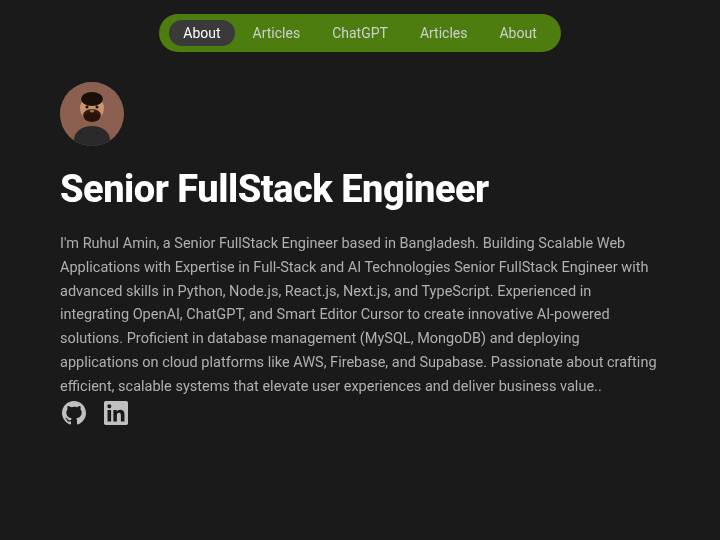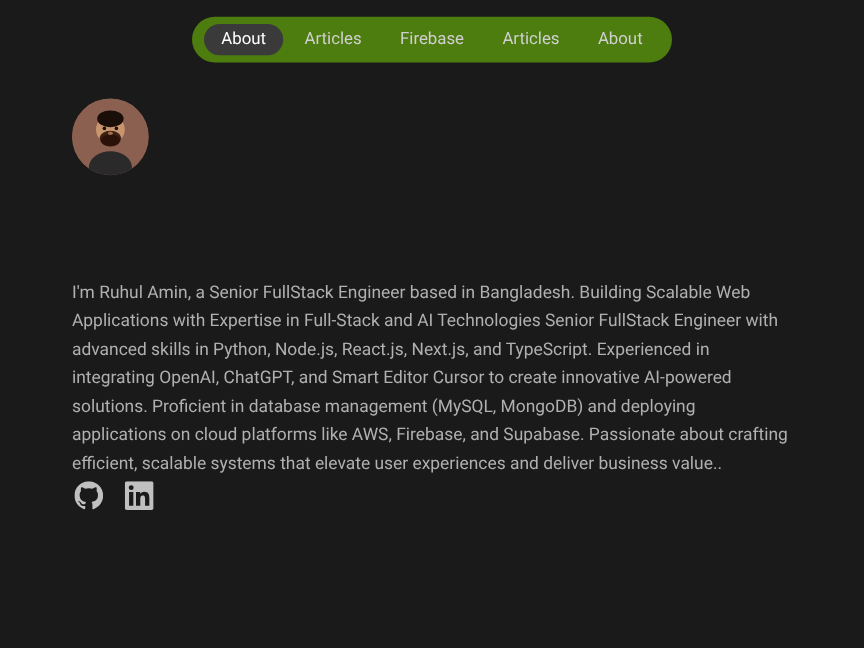--- a/index.html
+++ b/index.html
@@ -118,21 +118,21 @@
       fill: #c0c0c0;
     }
   </style>
 </head>
 <body>
 
 <nav>
   <div class="nav-pill">
     <a class="nav-item active">About</a>
     <a class="nav-item">Articles</a>
-    <a class="nav-item">Firebase</a>
+    <a class="nav-item">ChatGPT</a>
     <a class="nav-item">Articles</a>
     <a class="nav-item">About</a>
   </div>
 </nav>
 
 <main class="main">
 
   <div class="avatar-container">
     <div class="avatar">
       <svg viewBox="0 0 64 64" xmlns="http://www.w3.org/2000/svg">
@@ -151,21 +151,21 @@
 
         <circle cx="27" cy="25" r="1.5" fill="#1a0e08"></circle>
         <circle cx="37" cy="25" r="1.5" fill="#1a0e08"></circle>
 
         <ellipse cx="32" cy="29" rx="2" ry="1.5" fill="#a07050"></ellipse>
       </svg>
     </div>
   </div>
 
   <h1 class="heading">
-    <br>
+    <span>Senior FullStack Engineer</span><br>
   </h1>
 
   <p class="bio">I'm Ruhul Amin, a Senior FullStack Engineer based in Bangladesh. Building Scalable Web Applications with Expertise in Full-Stack and AI Technologies Senior FullStack Engineer with advanced skills in Python, Node.js, React.js, Next.js, and TypeScript. Experienced in integrating OpenAI, ChatGPT, and Smart Editor Cursor to create innovative AI-powered solutions. Proficient in database management (MySQL, MongoDB) and deploying applications on cloud platforms like AWS, Firebase, and Supabase. Passionate about crafting efficient, scalable systems that elevate user experiences and deliver business value..</p>
 
   <div class="social-icons">
 
     <a class="social-icon" href="#" title="GitHub">
       <svg viewBox="0 0 24 24" xmlns="http://www.w3.org/2000/svg">
         <path d="M12 0C5.374 0 0 5.373 0 12c0 5.302 3.438 9.8 8.207 11.387.599.111.793-.261.793-.577v-2.234c-3.338.726-4.033-1.416-4.033-1.416-.546-1.387-1.333-1.756-1.333-1.756-1.089-.745.083-.729.083-.729 1.205.084 1.839 1.237 1.839 1.237 1.07 1.834 2.807 1.304 3.492.997.107-.775.418-1.305.762-1.604-2.665-.305-5.467-1.334-5.467-5.931 0-1.311.469-2.381 1.236-3.221-.124-.303-.535-1.524.117-3.176 0 0 1.008-.322 3.301 1.23A11.509 11.509 0 0112 5.803c1.02.005 2.047.138 3.006.404 2.291-1.552 3.297-1.23 3.297-1.23.653 1.653.242 2.874.118 3.176.77.84 1.235 1.911 1.235 3.221 0 4.609-2.807 5.624-5.479 5.921.43.372.823 1.102.823 2.222v3.293c0 .319.192.694.801.576C20.566 21.797 24 17.3 24 12c0-6.627-5.373-12-12-12z"></path>
       </svg>

